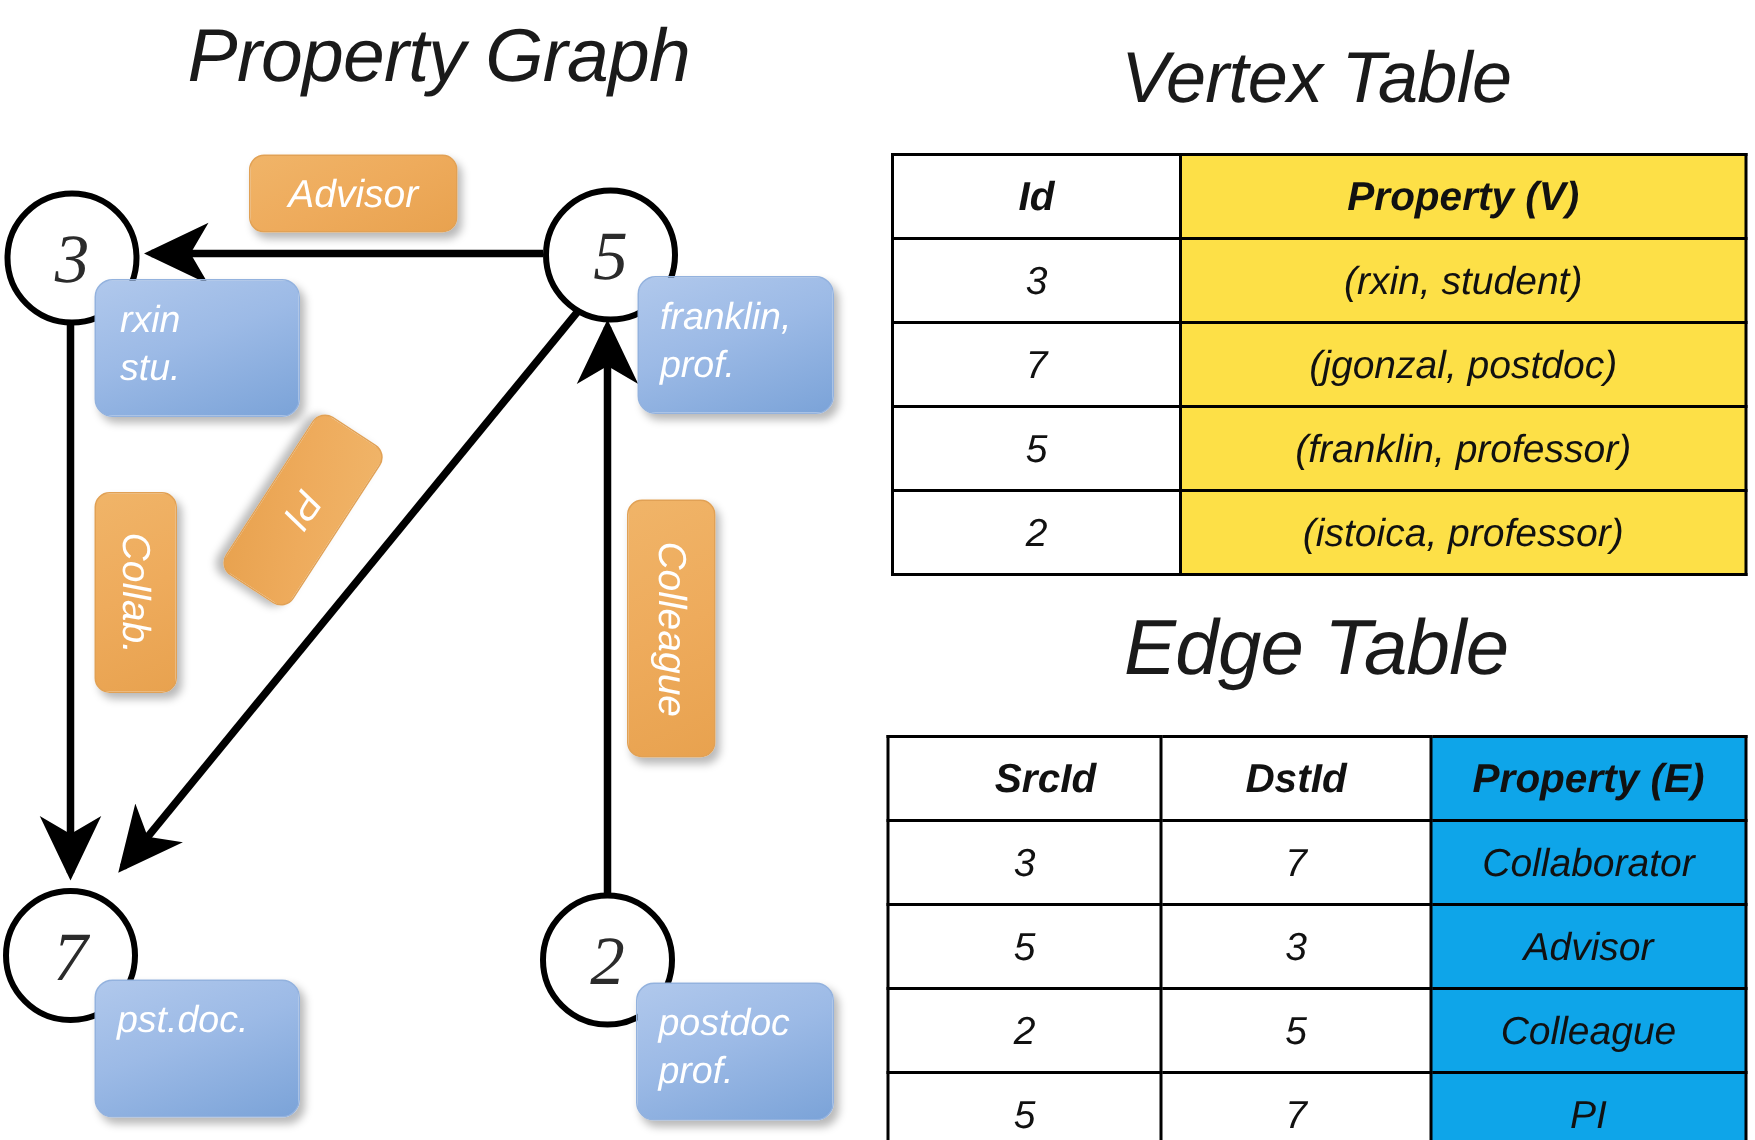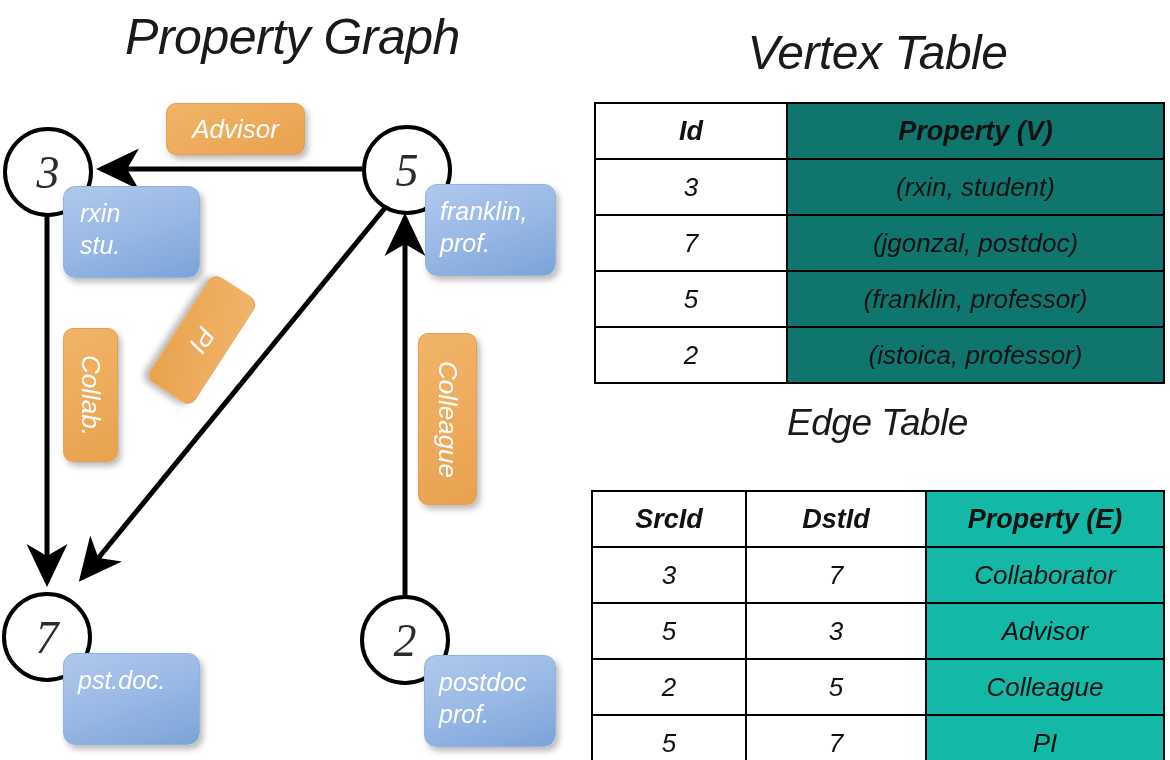--- a/index.html
+++ b/index.html
@@ -4,21 +4,21 @@
 <style>
   html,body{margin:0;padding:0;background:#fff;}
   body{width:1170px;height:760px;overflow:hidden;
        font-family:"Liberation Sans", sans-serif;color:#000;}
   #root{position:relative;width:1170px;height:760px;font-style:italic;}
 
   .title{position:absolute;font-weight:400;color:#1a1a1a;
          font-family:"Liberation Sans", sans-serif;white-space:nowrap;}
   #graph-title{left:0;top:8px;width:585px;text-align:center;font-size:50px;letter-spacing:-0.5px;}
   #vertex-title{left:585px;top:6px;width:585px;text-align:center;font-size:48px;letter-spacing:-0.5px;margin-top:19px;}
-  #edge-title{left:585px;top:402px;width:585px;text-align:center;font-size:37px;letter-spacing:-0.5px;}
+  #edge-title{left:585px;top:402px;width:585px;text-align:center;font-size:52px;letter-spacing:-0.5px;}
 
   
   #graph{position:absolute;left:0;top:0;width:585px;height:760px;}
   #edges-svg{position:absolute;left:0;top:0;width:585px;height:760px;}
 
   .node{position:absolute;width:90px;height:90px;border-radius:50%;
         background:#fff;border:4px solid #000;box-sizing:border-box;
         display:flex;align-items:center;justify-content:center;
         font-size:46px;color:#2b2b2b;font-family:"Liberation Serif", serif;}
 
@@ -37,22 +37,22 @@
          display:flex;align-items:center;justify-content:center;}
   .eprop span{display:block;white-space:nowrap;}
   .rot-cw span{transform:rotate(90deg);}
 
   
   .tbl{position:absolute;border-collapse:collapse;table-layout:fixed;}
   .tbl td{border:2px solid #000;text-align:center;
           font-size:26px;color:#111;padding:0;
           font-family:"Liberation Sans", sans-serif;}
   .tbl td.hd{font-weight:bold;font-size:27px;}
-  .tbl td.blue{background:#0f766e;}
-  .tbl td.orange{background:#14b8a6;}
+  .tbl td.blue{background:#fde047;}
+  .tbl td.orange{background:#0ea5e9;}
 
   #vertex-table{left:594px;top:102px;width:571px;border-radius:24px;}
   #vertex-table td{height:54px;}
   #edge-table{left:591px;top:490px;width:574px;}
   #edge-table td{height:54px;}
 </style>
 </head>
 <body>
 
 <div id="root">
@@ -139,21 +139,21 @@
     <tr>
       <td>2</td>
       <td class="blue">(istoica, professor)</td>
     </tr>
   </tbody>
     </table>
 
   <table class="tbl" id="edge-table">
     <tbody>
         <tr>
-      <td class="hd" style="width:152px;">SrcId</td>
+      <td class="hd" style="width:152px;padding-left:28px;">SrcId</td>
       <td class="hd" style="width:178px;">DstId</td>
       <td class="hd orange">Property (E)</td>
     </tr>
     <tr>
       <td>3</td>
       <td>7</td>
       <td class="orange">Collaborator</td>
     </tr>
     <tr>
       <td>5</td>

